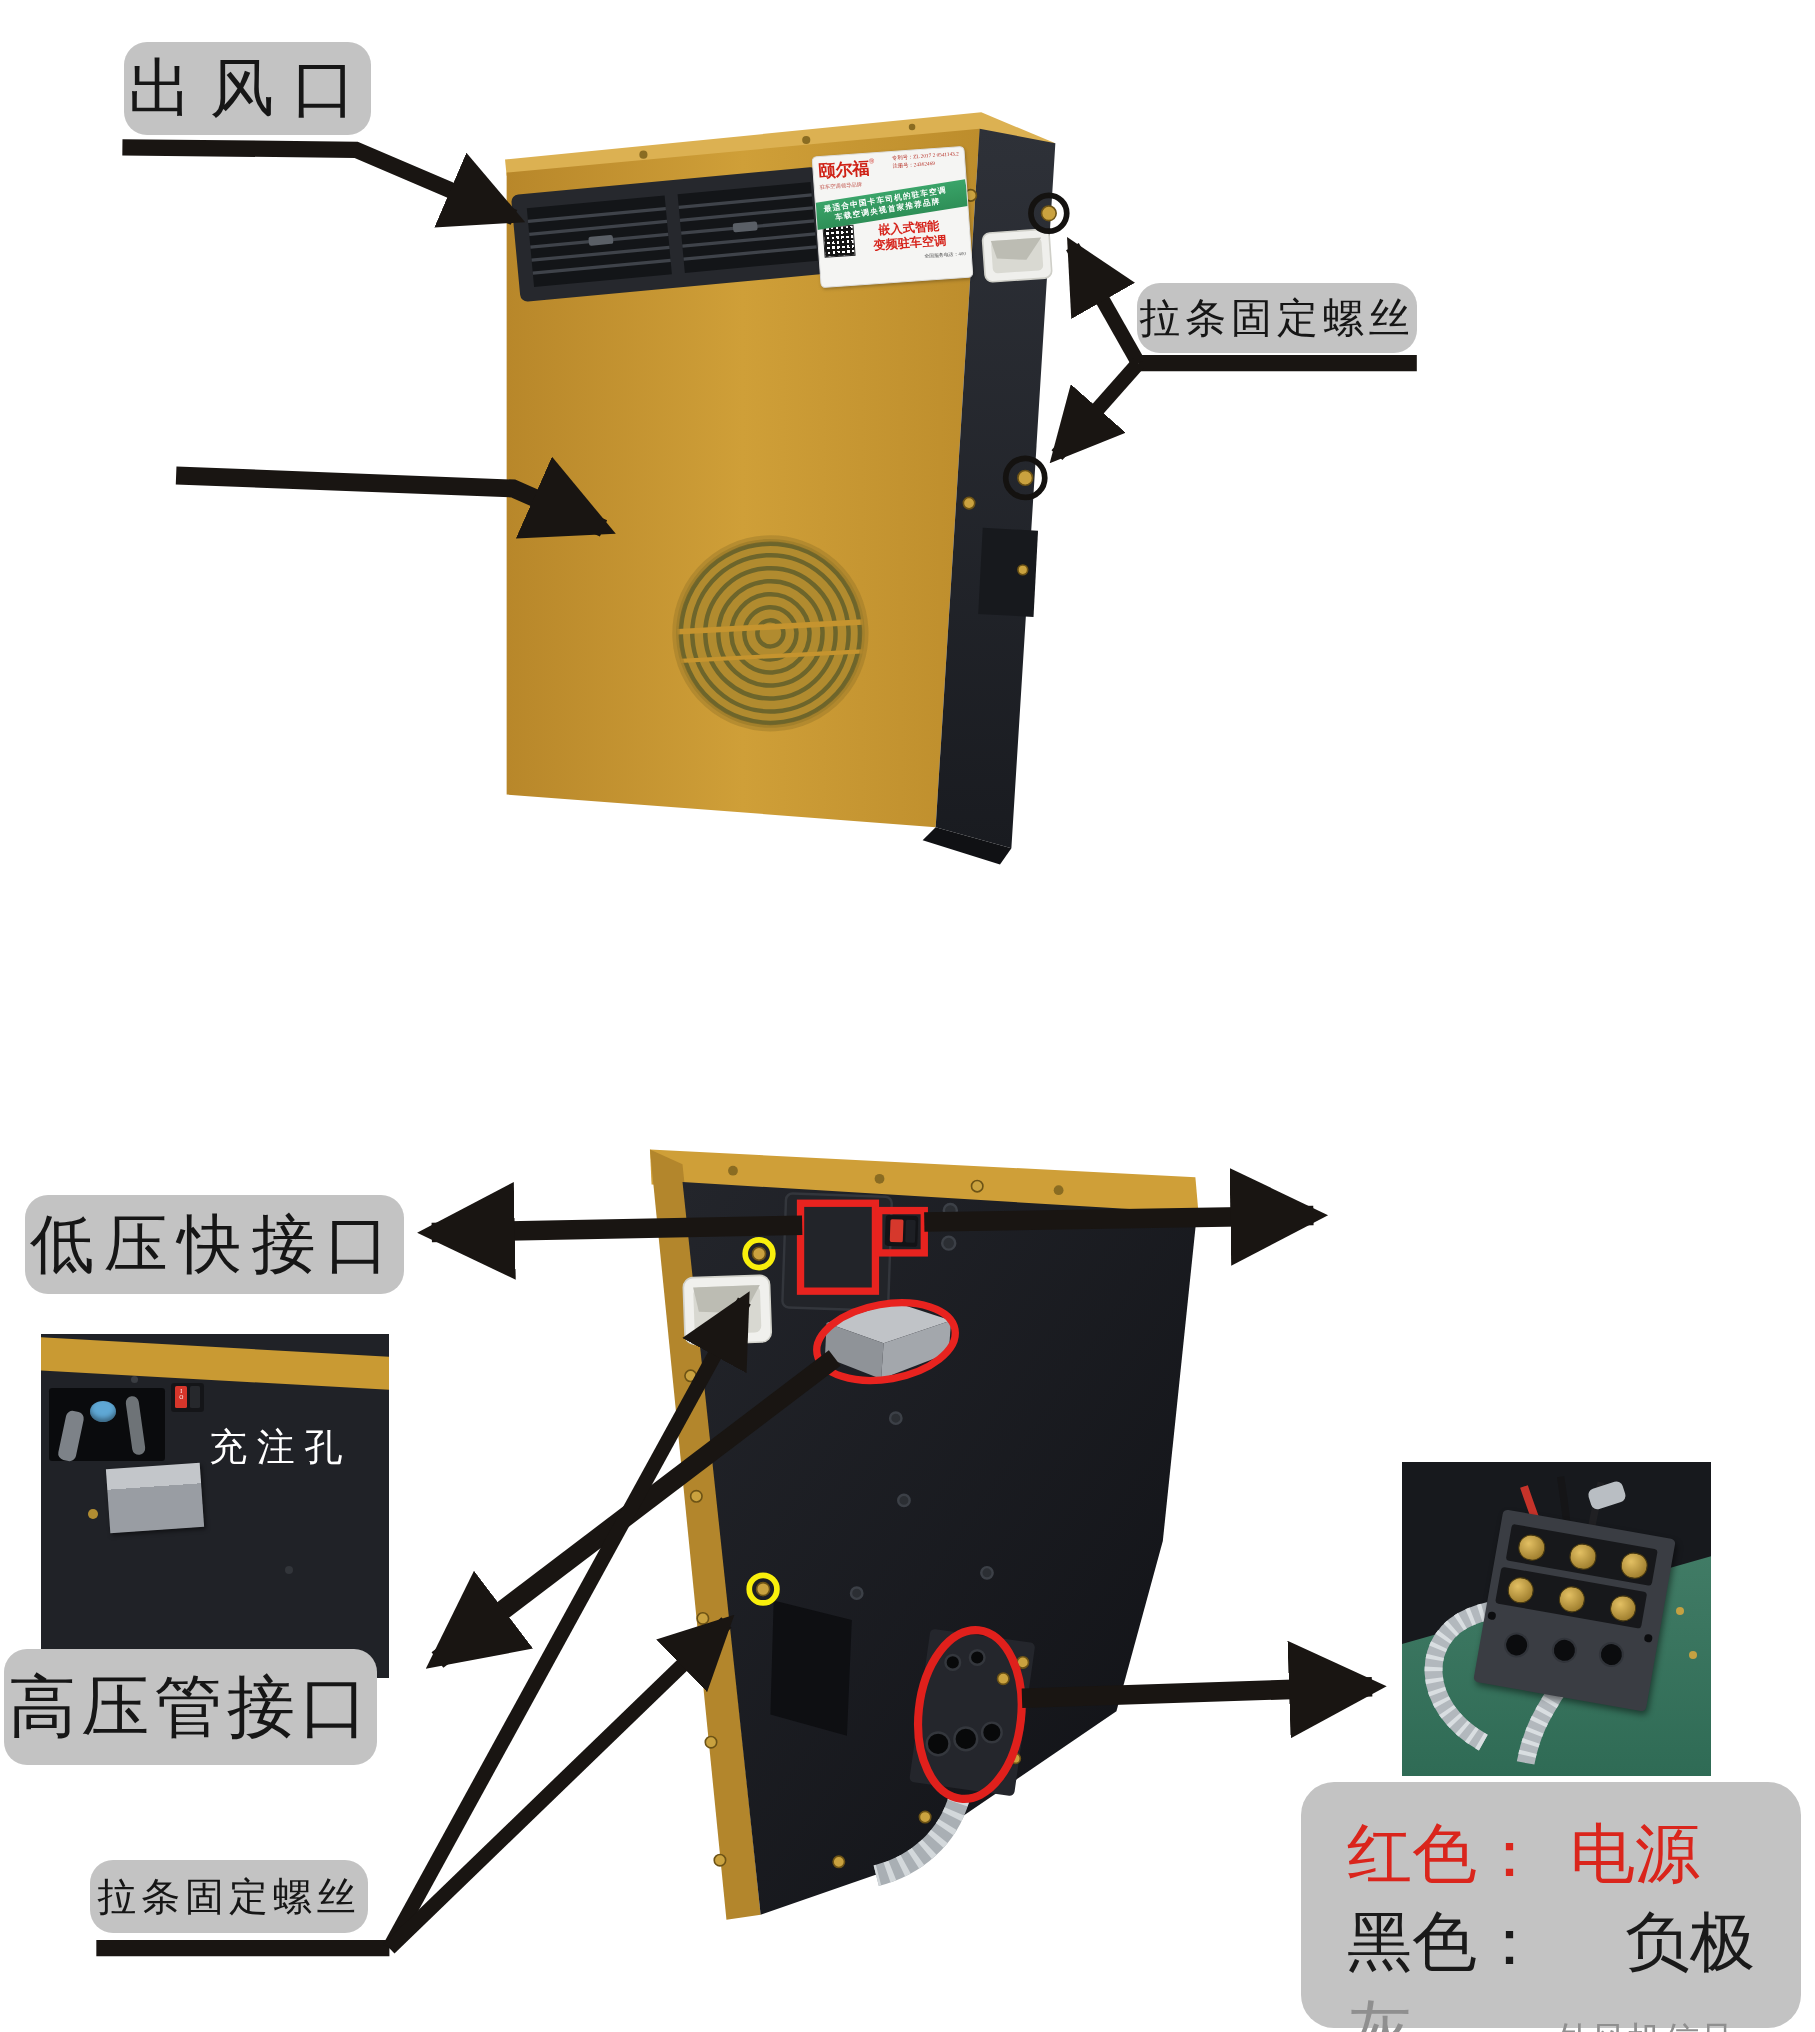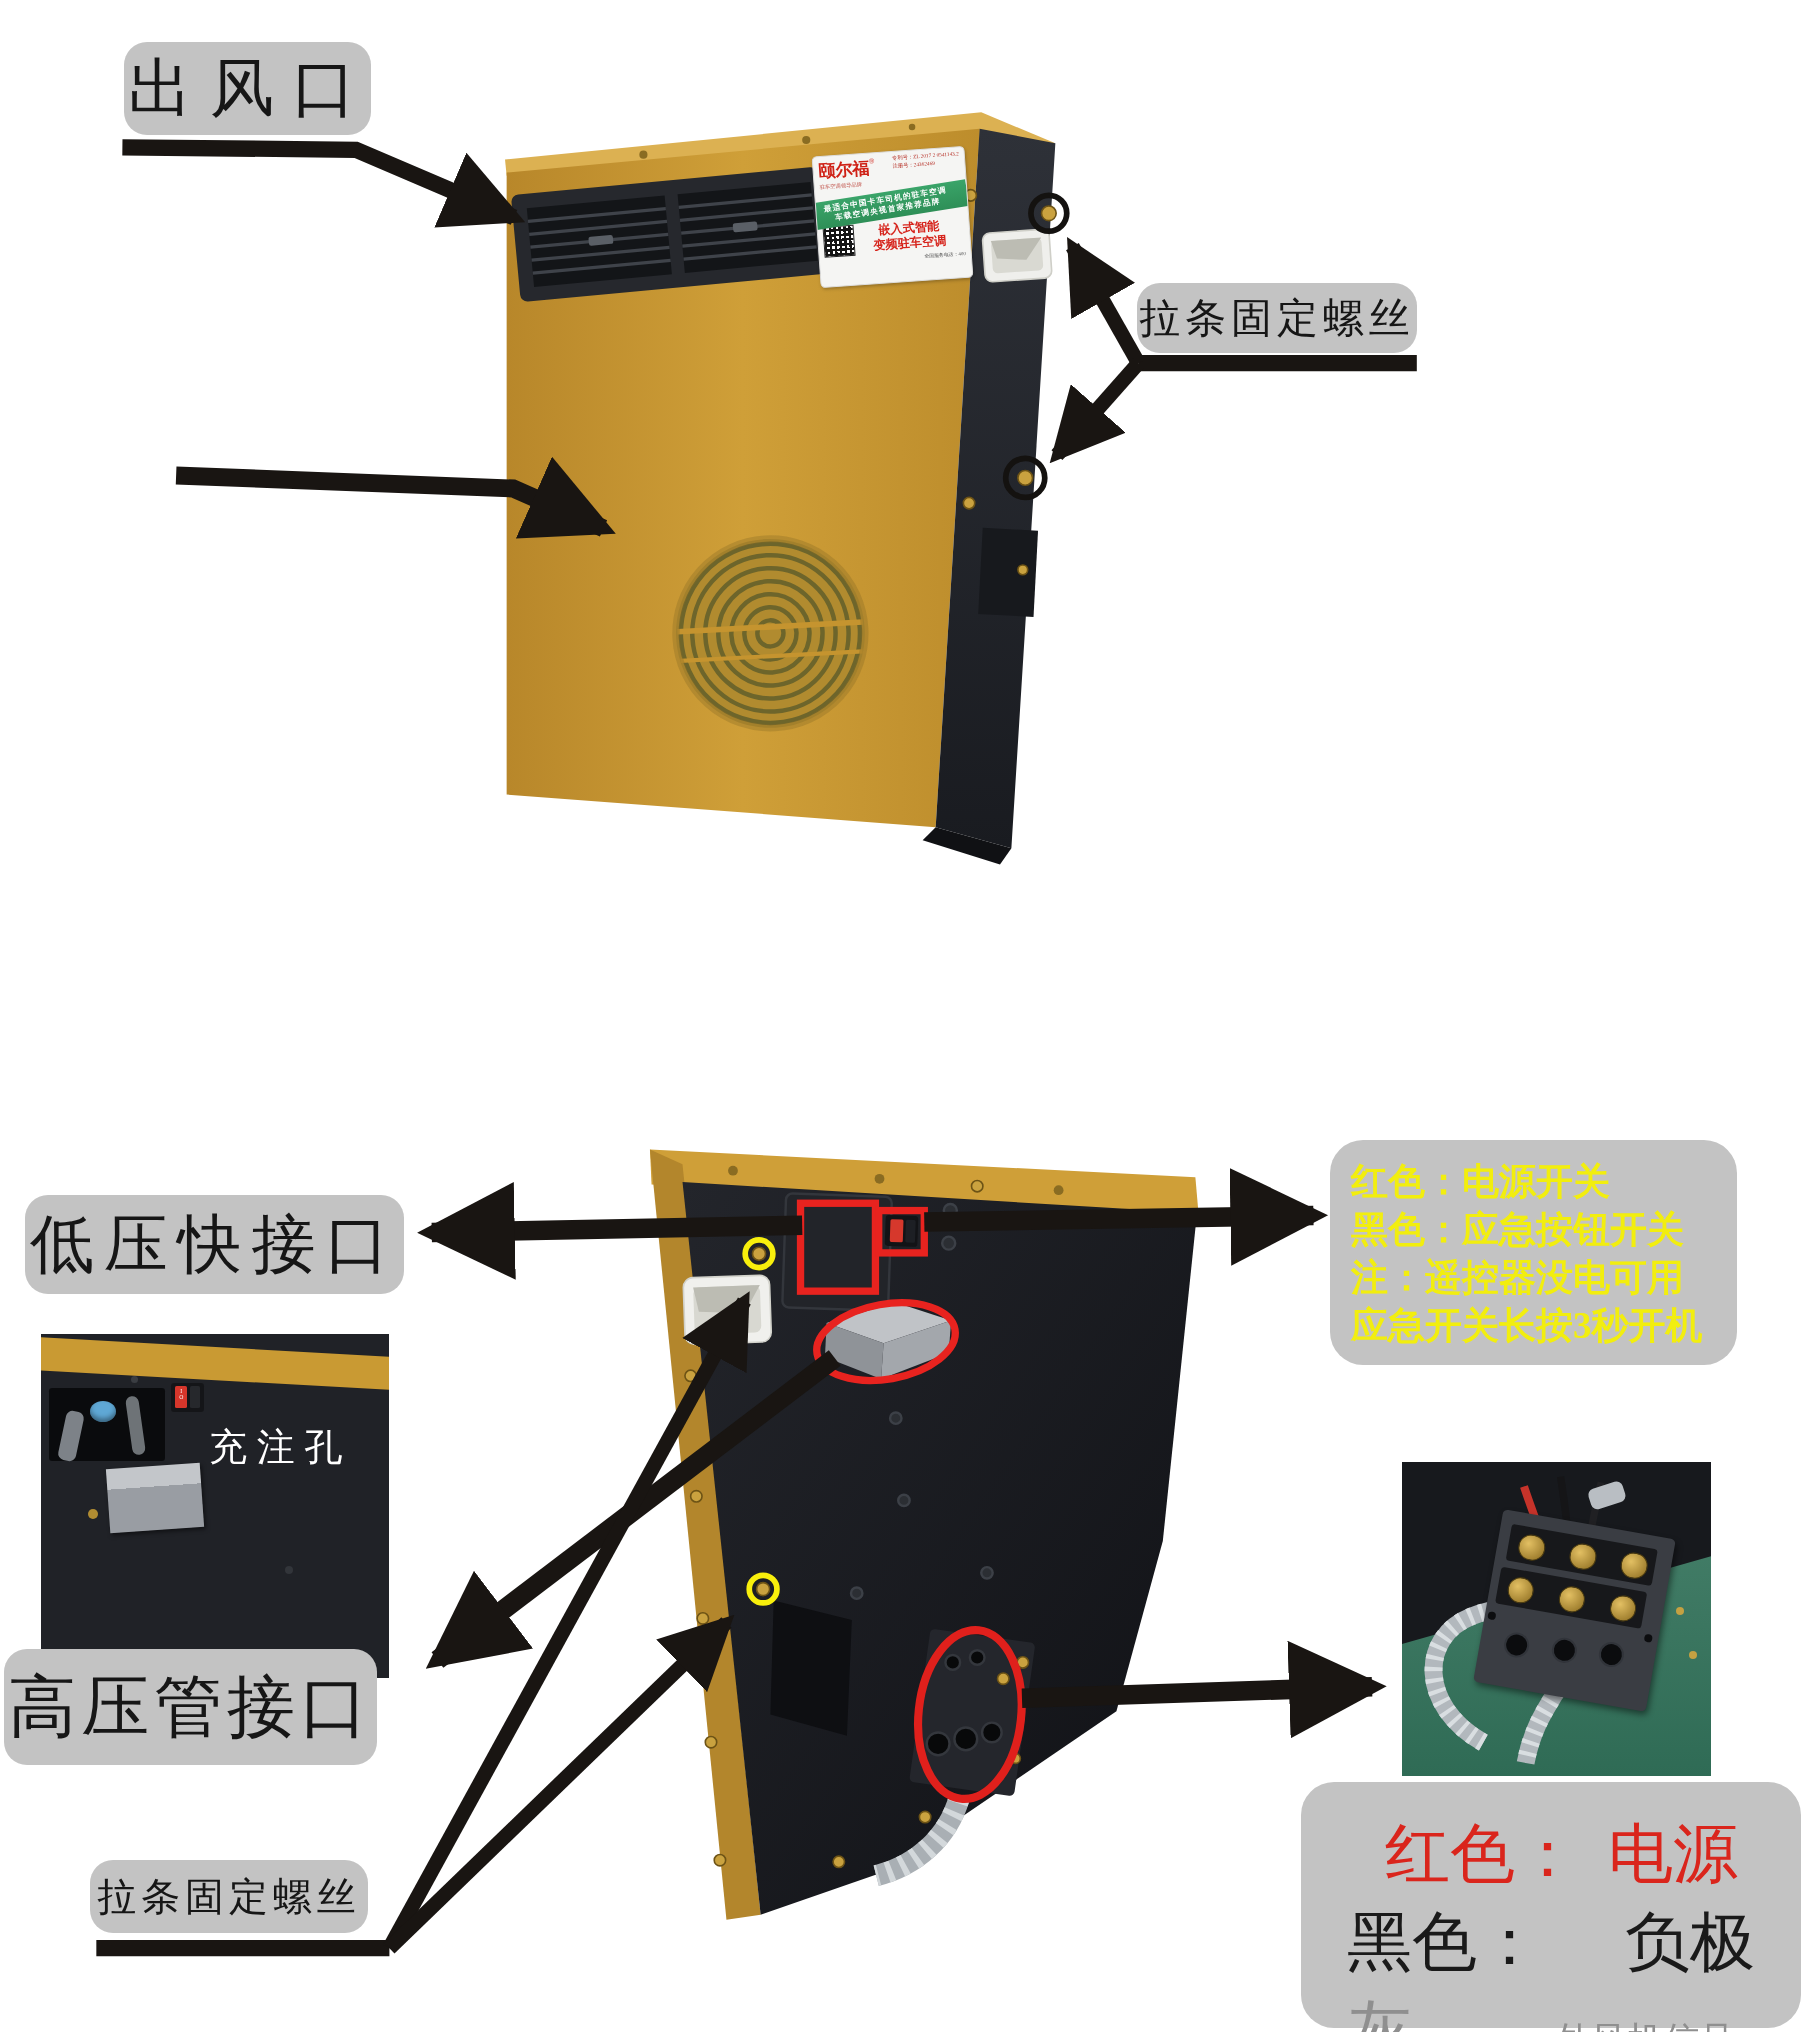--- a/index.html
+++ b/index.html
@@ -215,31 +215,24 @@
   </div>
 
   <div class="pill" style="left:25px;top:1195px;width:379px;height:99px;font-size:64px;letter-spacing:9.8px;">
     <span>低压快接口</span>
   </div>
 
   <div class="pill" style="left:90px;top:1860px;width:278px;height:73px;font-size:39px;letter-spacing:4.9px;">
     <span>拉条固定螺丝</span>
   </div>
 
-  <div class="notebox" style="left:1330px;top:1140px;width:407px;height:225px;padding:18px 21px;
-              color:#f2ee0e;font-weight:bold;font-size:37px;line-height:48px;">
-    <div>红色：电源开关</div>
-    <div>黑色：应急按钮开关</div>
-    <div>注：遥控器没电可用</div>
-    <div>应急开关长按3秒开机</div>
-  </div>
 
   <div class="notebox" style="left:1301px;top:1782px;width:500px;height:246px;padding:28px 46px;
               display:flex;flex-direction:column;justify-content:space-between;">
-    <div class="legend-line" style="color:#da251c;font-size:65px;margin-left:38px;">
+    <div class="legend-line" style="color:#da251c;font-size:65px;">
       <span>红色：</span>
       <span style="margin-left:28px;">电源</span>
     </div>
     <div class="legend-line" style="color:#1a1a1a;font-size:65px;justify-content:space-between;">
       <span>黑色：</span>
       <span style="">负极</span>
     </div>
     <div class="legend-line" style="color:#8f8f8f;font-size:65px;">
       <span>灰色：</span>
       <span style="margin-left:28px;font-size:36px;">外风机信号线</span>

